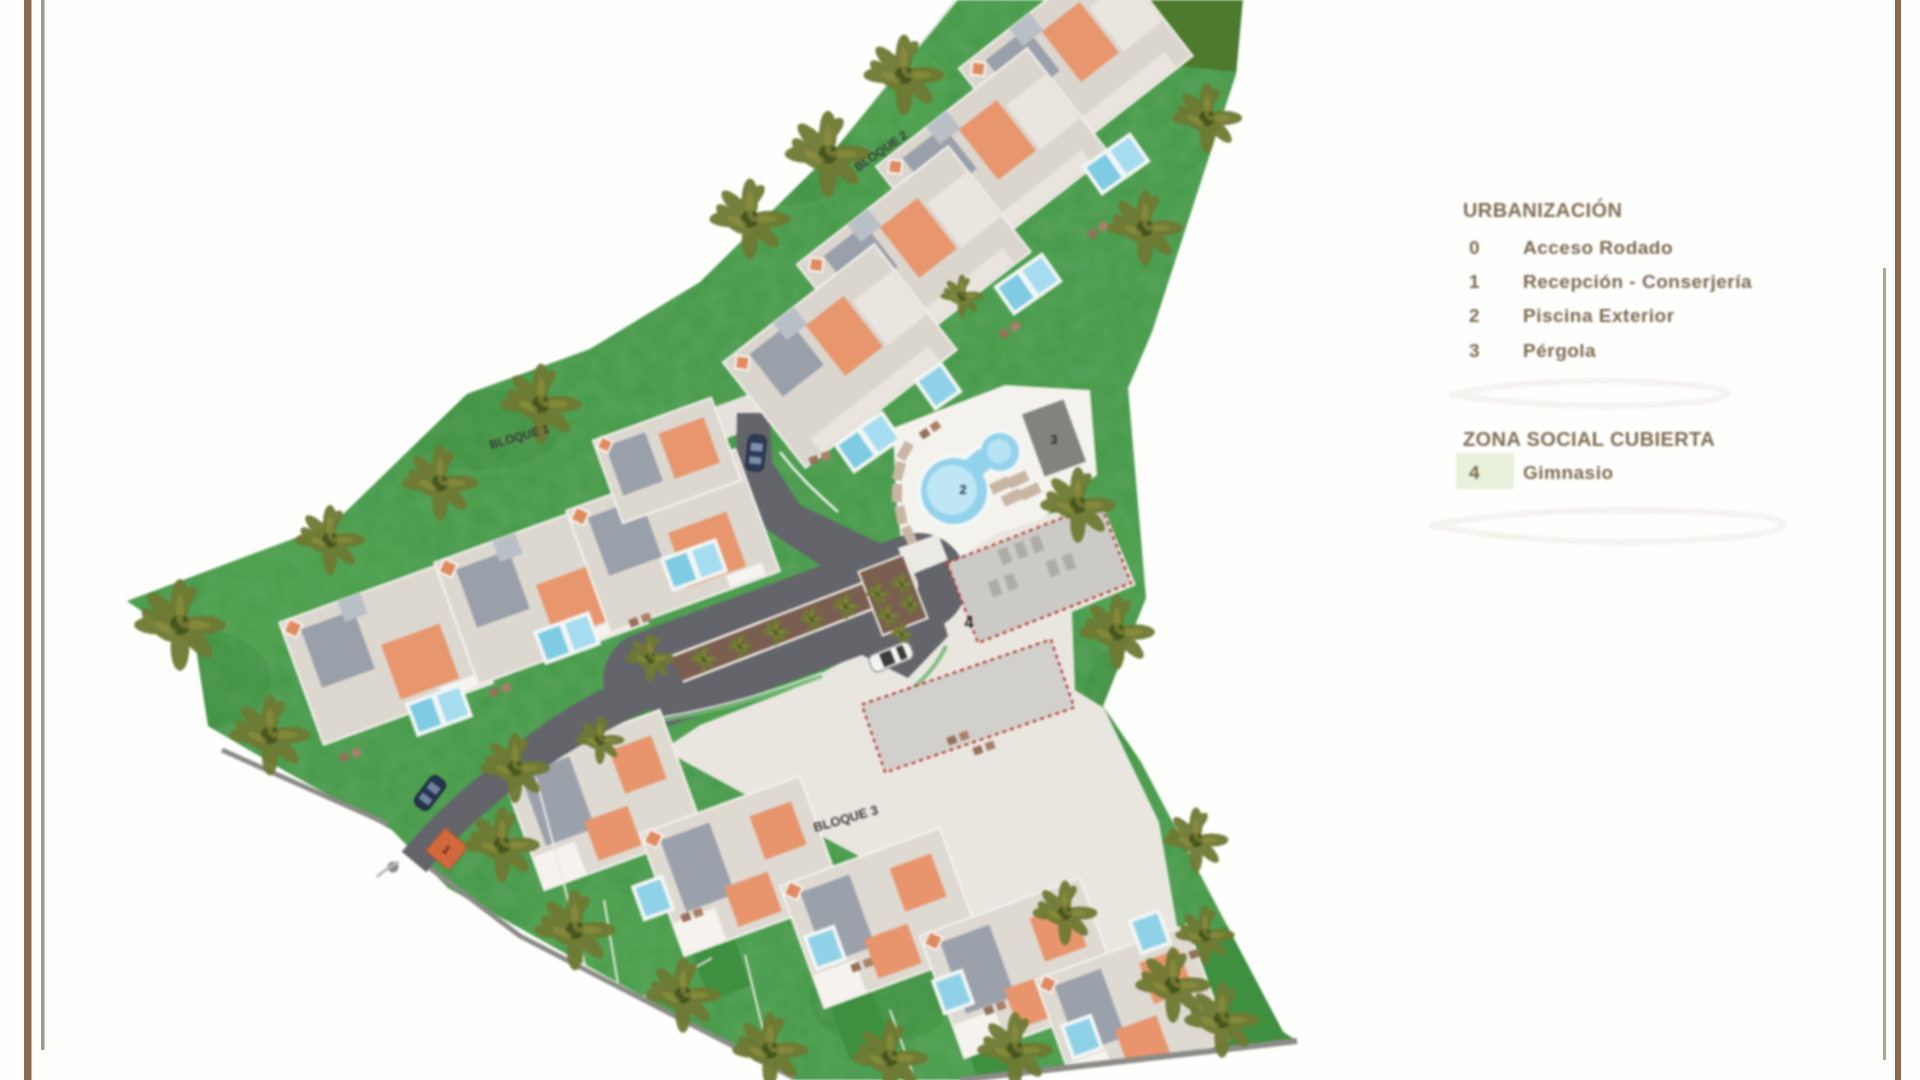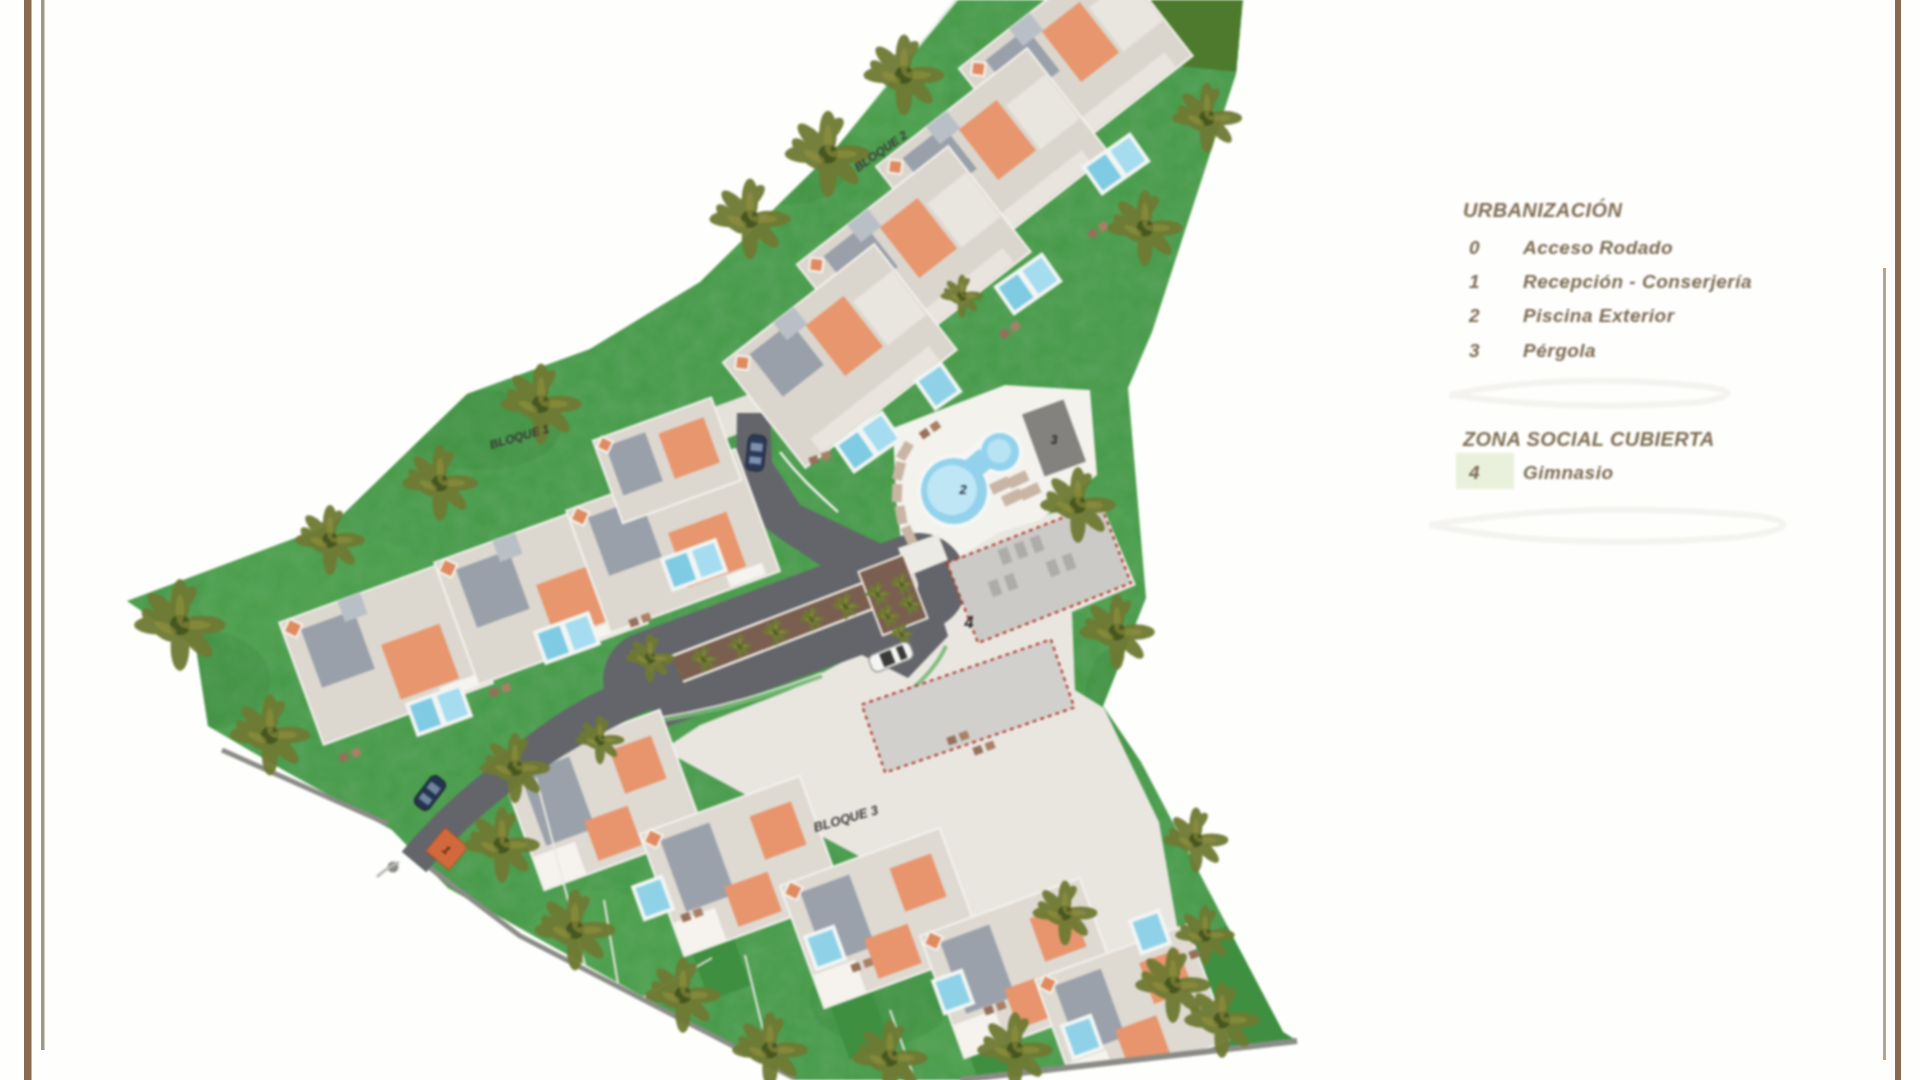--- a/index.html
+++ b/index.html
@@ -1,16 +1,16 @@
 <!DOCTYPE html>
 <html><head>
 <meta charset="utf-8">
 <style>
   html,body{margin:0;padding:0;background:#ffffff;}
-  .page{position:relative;width:1920px;height:1080px;overflow:hidden;background:#fefefc;font-family:"Liberation Sans", sans-serif;font-style:italic;}
+  .page{position:relative;width:1920px;height:1080px;overflow:hidden;background:#fefefc;font-family:"Liberation Sans", sans-serif;}
   svg{position:absolute;left:0;top:0;}
   .blurmap{filter:blur(1.05px);}
   .blurline{filter:blur(0.7px);}
   .blurtext{filter:blur(0.85px);}
   text{font-family:"Liberation Sans", sans-serif;}
 </style>
 </head>
 <body>
 <div class="page">
 <svg width="1920" height="1080" viewBox="0 0 1920 1080">

